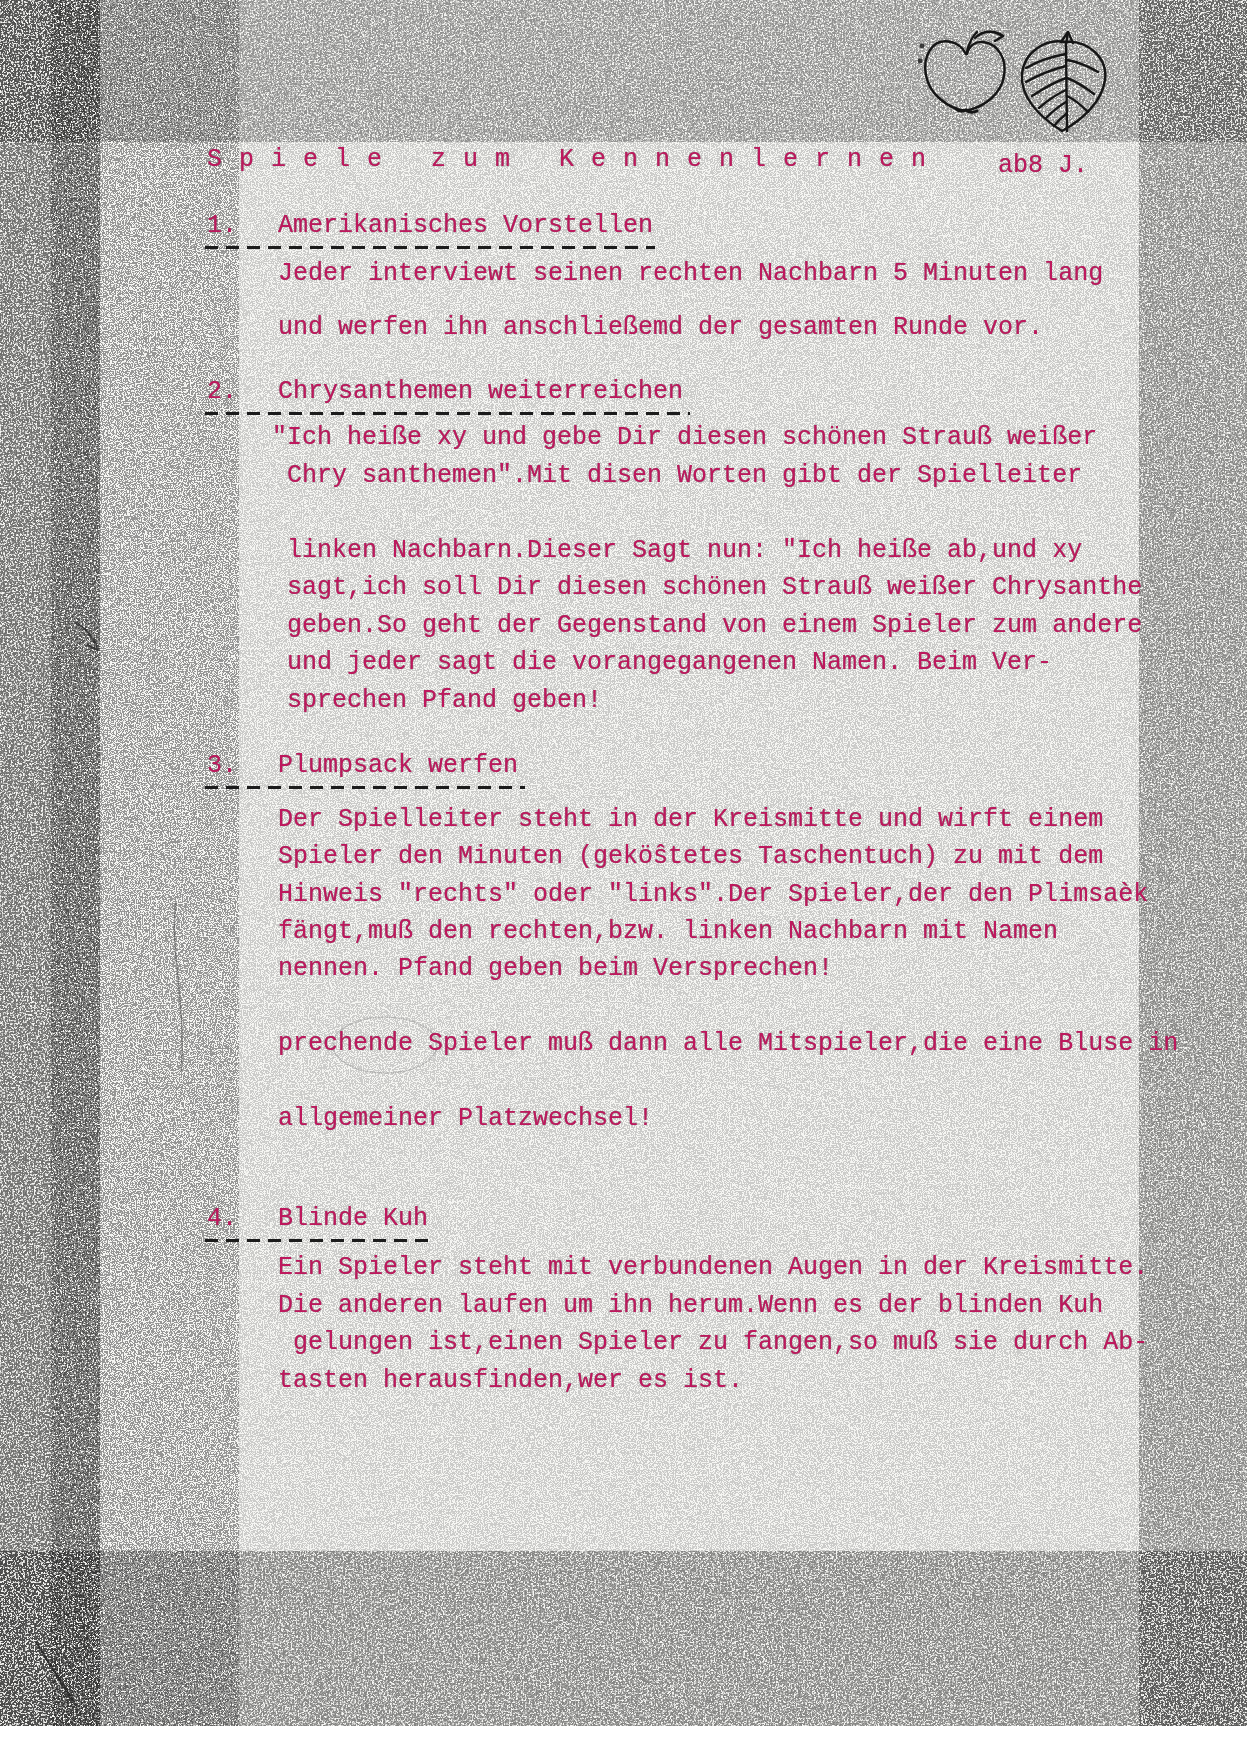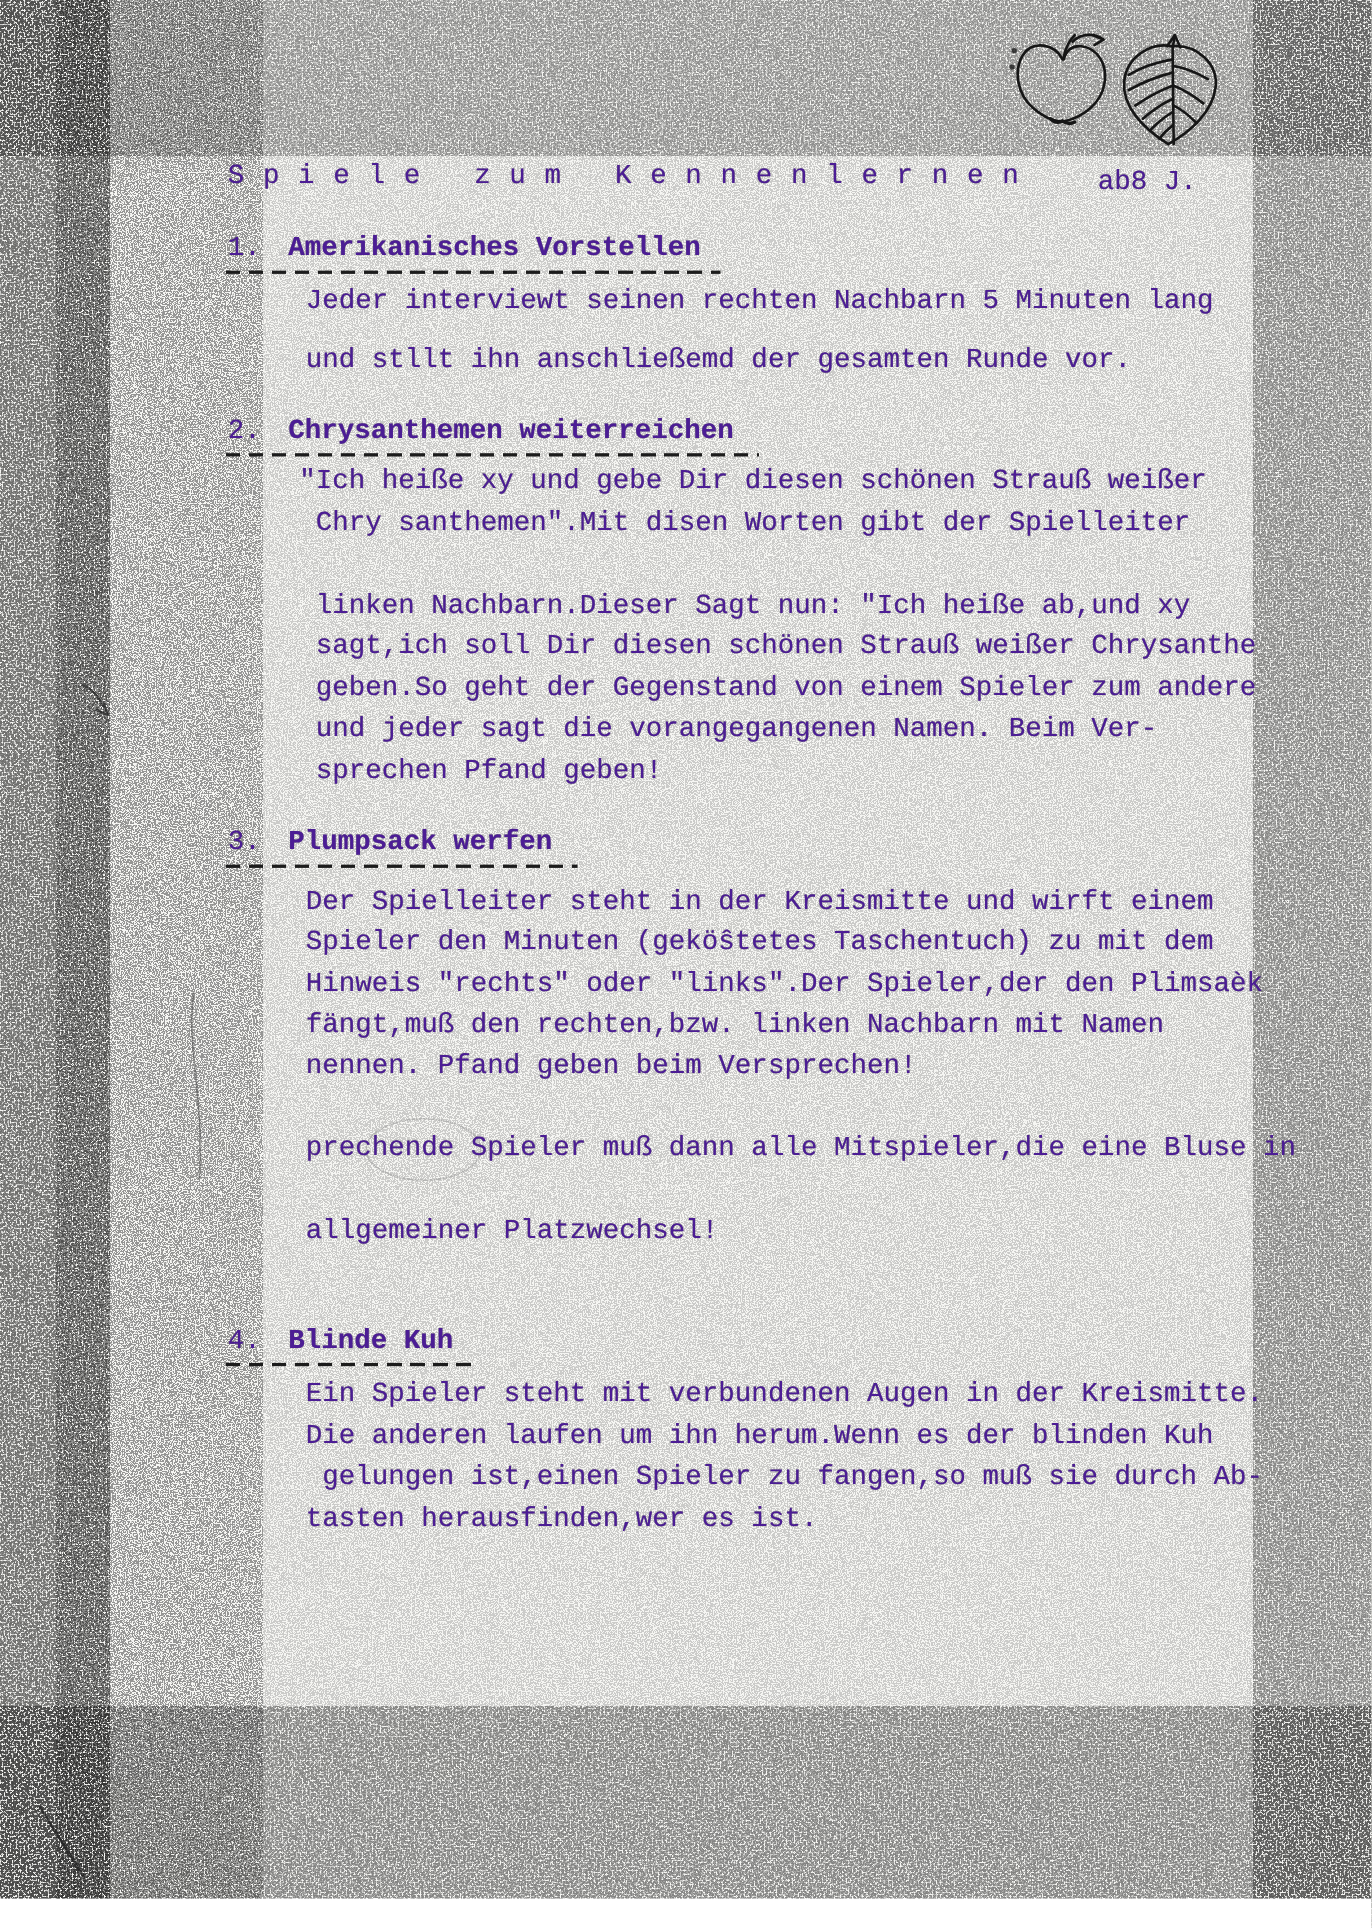--- a/index.html
+++ b/index.html
@@ -1,29 +1,29 @@
 <!DOCTYPE html>
 <html><head>
 <meta charset="utf-8">
 <style>
   html,body{margin:0;padding:0;background:#dededa;}
   .page{
     position:relative;width:1247px;height:1753px;margin:0 auto;
     background:#f6f6f3;overflow:hidden;
     font-family:"Liberation Mono","DejaVu Sans Mono",monospace;
-    color:#4c1d95;
+    color:#be185d;
   }
   .noise{position:absolute;left:0;top:0;width:1247px;height:1753px;z-index:1;pointer-events:none;}
   .txt{
     position:absolute;z-index:3;white-space:pre;font-size:25px;line-height:1.1;
     text-shadow:0 0 1px rgba(25,25,25,.55);
   }
   .title{letter-spacing:1px;}
   .sec-num{left:207px;}
-  .sec-head{left:262px;font-weight:bold;}
+  .sec-head{left:278px;}
   .tline{left:278px;}
   .dash{
     position:absolute;z-index:3;height:3px;
     background:repeating-linear-gradient(90deg,#1c1c1c 0 13px,rgba(0,0,0,0) 13px 21px);
   }
   .doodle{position:absolute;z-index:3;}
 </style>
 </head>
 <body>
 
@@ -84,21 +84,21 @@
     </g>
   </svg>
 
   <div class="txt title" style="left:207px;top:146px">S p i e l e   z u m   K e n n e n l e r n e n</div>
   <div class="txt" style="left:998px;top:152px">ab8 J.</div>
 
   <div class="txt sec-num" style="top:212px">1.</div>
   <div class="txt sec-head" style="top:212px">Amerikanisches Vorstellen</div>
   <div class="dash" style="left:205px;top:246px;width:450px"></div>
   <div class="txt tline" style="top:260px">Jeder interviewt seinen rechten Nachbarn 5 Minuten lang</div>
-  <div class="txt tline" style="top:314px">und stllt ihn anschließemd der gesamten Runde vor.</div>
+  <div class="txt tline" style="top:314px">und werfen ihn anschließemd der gesamten Runde vor.</div>
 
   <div class="txt sec-num" style="top:378px">2.</div>
   <div class="txt sec-head" style="top:378px">Chrysanthemen weiterreichen</div>
   <div class="dash" style="left:205px;top:412px;width:485px"></div>
   <div class="txt tline" style="top:424px;left:272px">"Ich heiße xy und gebe Dir diesen schönen Strauß weißer</div>
   <div class="txt tline" style="top:462px;left:272px"> Chry santhemen".Mit disen Worten gibt der Spielleiter</div>
   <div class="txt tline" style="top:537px;left:272px"> linken Nachbarn.Dieser Sagt nun: "Ich heiße ab,und xy</div>
   <div class="txt tline" style="top:574px;left:272px"> sagt,ich soll Dir diesen schönen Strauß weißer Chrysanthe</div>
   <div class="txt tline" style="top:612px;left:272px"> geben.So geht der Gegenstand von einem Spieler zum andere</div>
   <div class="txt tline" style="top:649px;left:272px"> und jeder sagt die vorangegangenen Namen. Beim Ver-</div>

